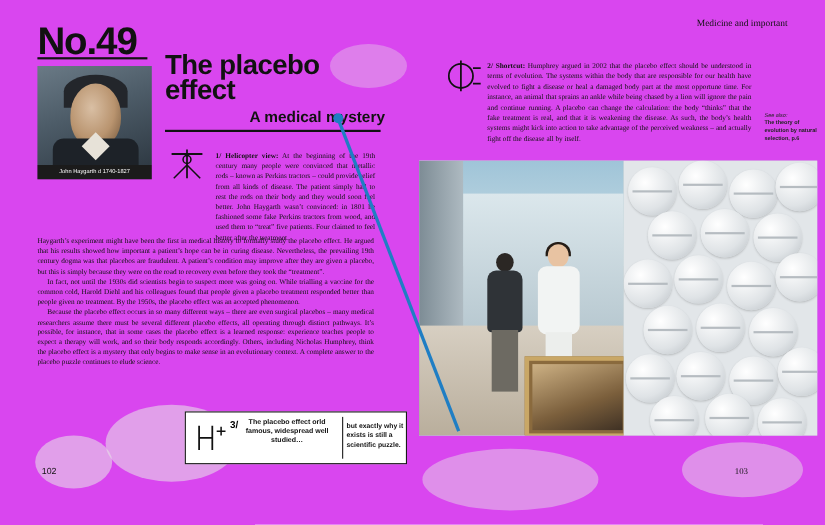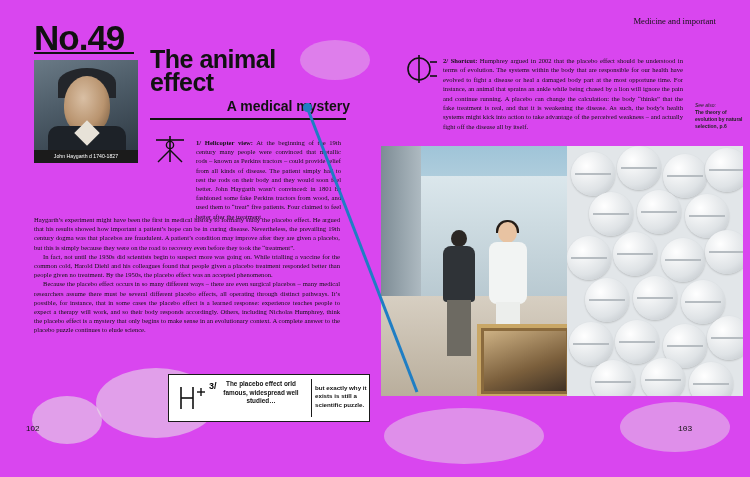--- a/index.html
+++ b/index.html
@@ -79,22 +79,22 @@
     font-size:6.6px;line-height:9.2px;text-align:justify;color:#111;
   }
   .bodytext{
     position:absolute;left:34px;top:215px;width:306px;
     font-size:6.6px;line-height:9.2px;text-align:justify;color:#111;
   }
   .bodytext p{margin:0 0 0 0;text-indent:0;}
   .bodytext p + p{text-indent:9px;}
   b{font-weight:bold;}
 
-  .pagenum-l{position:absolute;left:26px;top:424px;font-family:Liberation Sans, sans-serif;font-size:8px;color:#111;}
-  .pagenum-r{position:absolute;left:303px;top:424px;font-family:Liberation Mono, monospace;font-size:8px;color:#111;}
+  .pagenum-l{position:absolute;left:38px;top:424px;font-family:Liberation Sans, sans-serif;font-size:8px;color:#111;}
+  .pagenum-r{position:absolute;left:293px;top:424px;font-family:Liberation Serif, serif;font-size:8px;color:#111;}
 
   .cap2{
     position:absolute;left:283px;top:385px;width:58px;
     font-family:"Liberation Sans", sans-serif;
     font-size:5.3px;line-height:7.4px;color:#222;
   }
 
   
   .runhead{
     position:absolute;right:34px;top:16px;
@@ -179,21 +179,21 @@
     <div class="numline"></div>
 
     <div class="portrait">
       <div class="hair"></div>
       <div class="face"></div>
       <div class="coat"></div>
       <div class="collar"></div>
     </div>
     <div class="caption">John Haygarth d 1740-1827</div>
 
-    <div class="title">The animal effect</div>
+    <div class="title">The placebo effect</div>
     <div class="subtitle">A medical mystery</div>
     <div class="subrule"></div>
 
     <svg class="hvicon" viewBox="0 0 36 34">
       <line x1="18" y1="4" x2="18" y2="30" stroke="#111" stroke-width="1.6"></line>
       <line x1="4" y1="8" x2="32" y2="8" stroke="#111" stroke-width="1.6"></line>
       <line x1="6" y1="30" x2="18" y2="18" stroke="#111" stroke-width="1.4"></line>
       <line x1="30" y1="30" x2="18" y2="18" stroke="#111" stroke-width="1.4"></line>
       <circle cx="18" cy="13" r="3.6" fill="none" stroke="#111" stroke-width="1.4"></circle>
     </svg>

